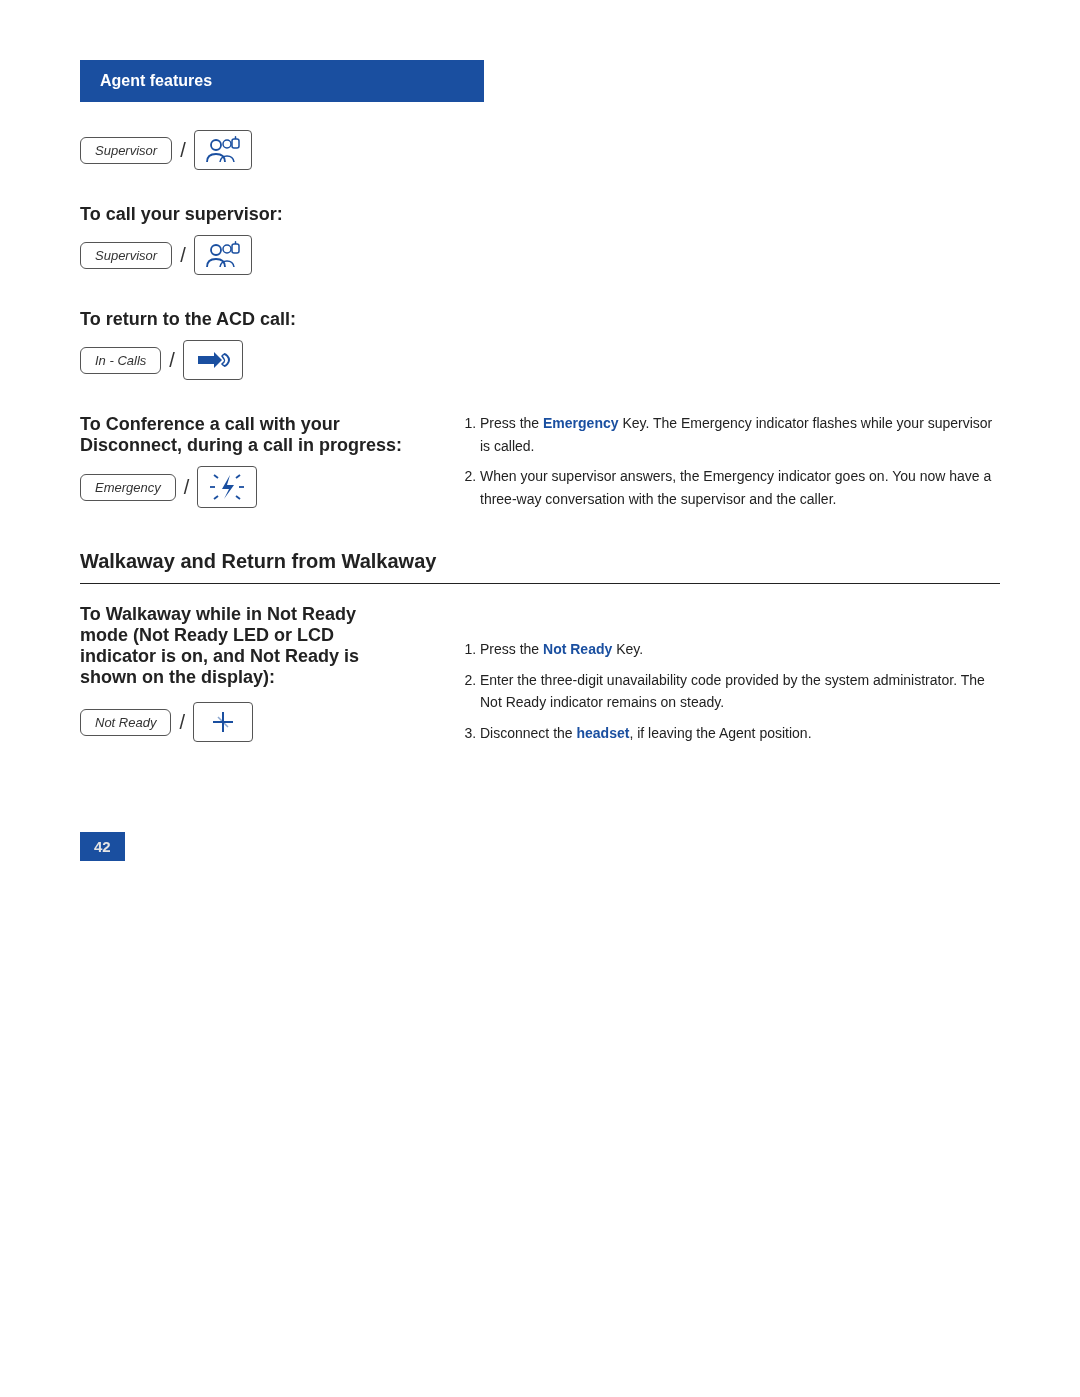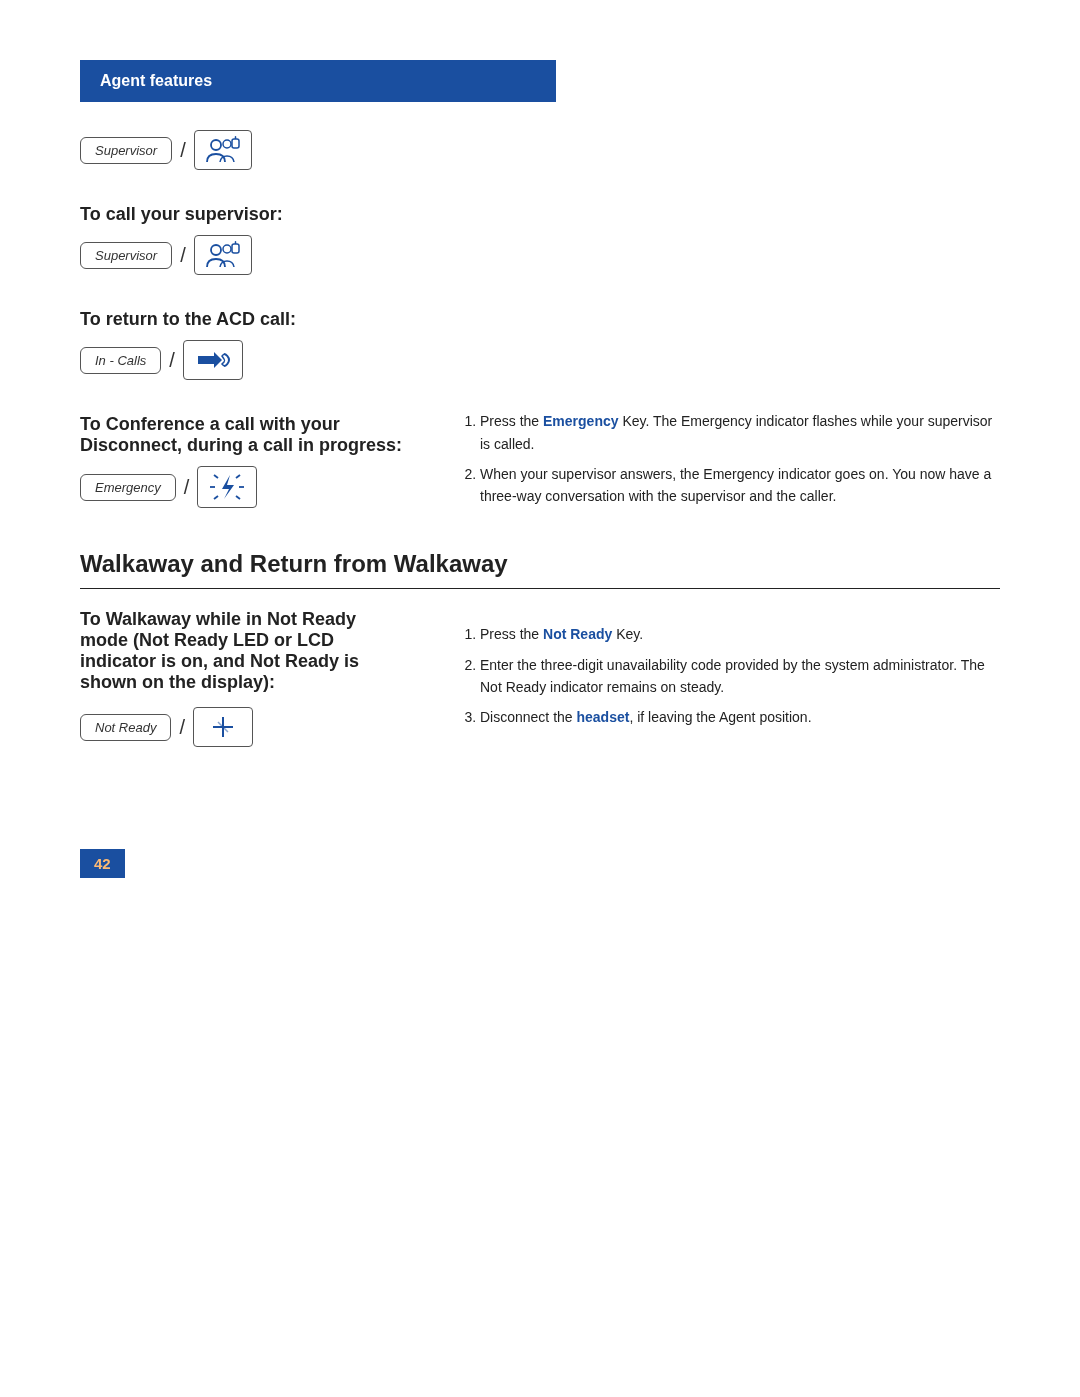--- a/index.html
+++ b/index.html
@@ -12,29 +12,29 @@
       min-height: 1397px;
       padding: 60px 80px 60px 80px;
     }
 
     .section-header {
       background: #1a4fa0;
       color: #fff;
       font-weight: bold;
       font-size: 16px;
       padding: 12px 20px;
-      width: 476px;
+      width: 404px;
       margin-bottom: 28px;
     }
 
     .two-col {
       display: flex;
       gap: 40px;
       margin-bottom: 18px;
-      align-items: center;
+      align-items: flex-end;
     }
 
     .left-col {
       width: 340px;
       flex-shrink: 0;
     }
 
     .right-col {
       flex: 1;
       font-size: 14px;
@@ -98,43 +98,43 @@
       line-height: 1.6;
     }
 
     .section-divider {
       border: none;
       border-top: 1.5px solid #222;
       margin-bottom: 14px;
     }
 
     .section-title {
-      font-size: 24px;
+      font-size: 20px;
       font-weight: bold;
       margin-bottom: 10px;
     }
 
     .intro-text {
       font-size: 14px;
       line-height: 1.6;
       margin-bottom: 16px;
     }
 
     .walkaway-section {
       margin-top: 32px;
     }
 
     .page-num-box {
       background: #1a4fa0;
-      color: #fdba74;
+      color: #e5e5e5;
       font-weight: bold;
       font-size: 15px;
       padding: 6px 14px;
       display: inline-block;
-      margin-top: 52px;
+      margin-top: 40px;
     }
   </style>
 </head>
 <body>
 
 <div class="section-header">
   <span>Agent features</span>
 </div>
 
 <div class="two-col">

